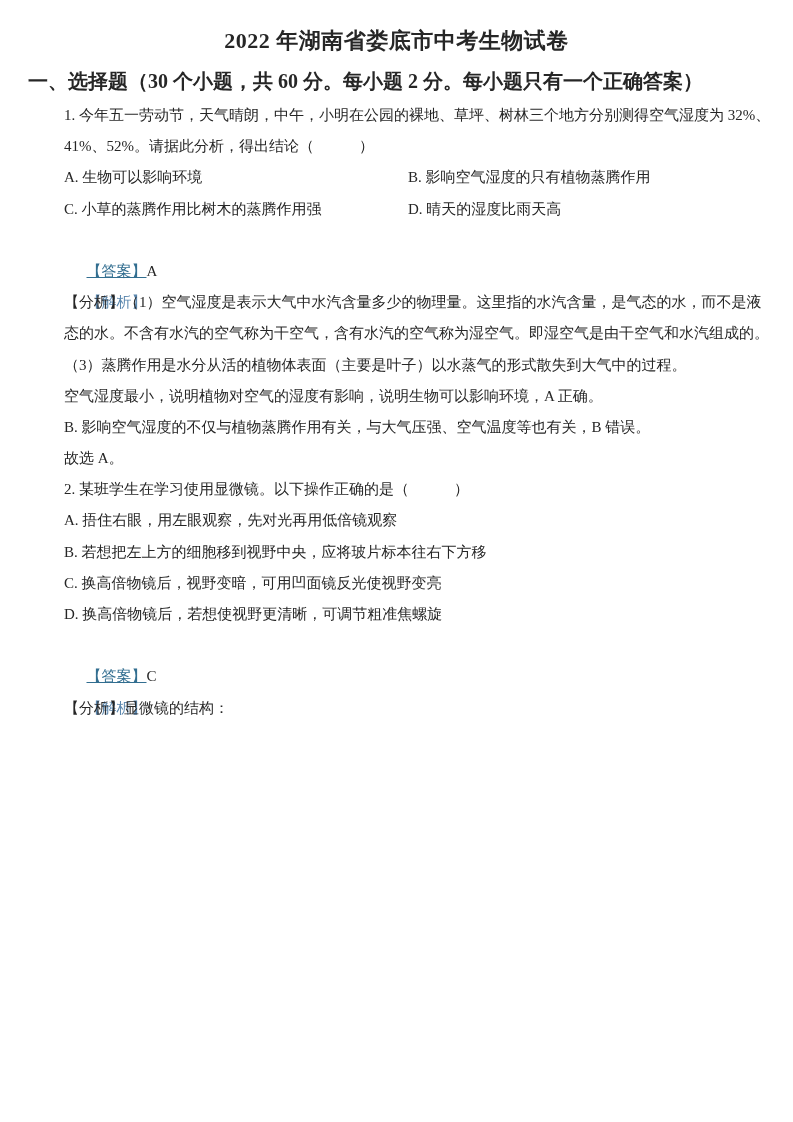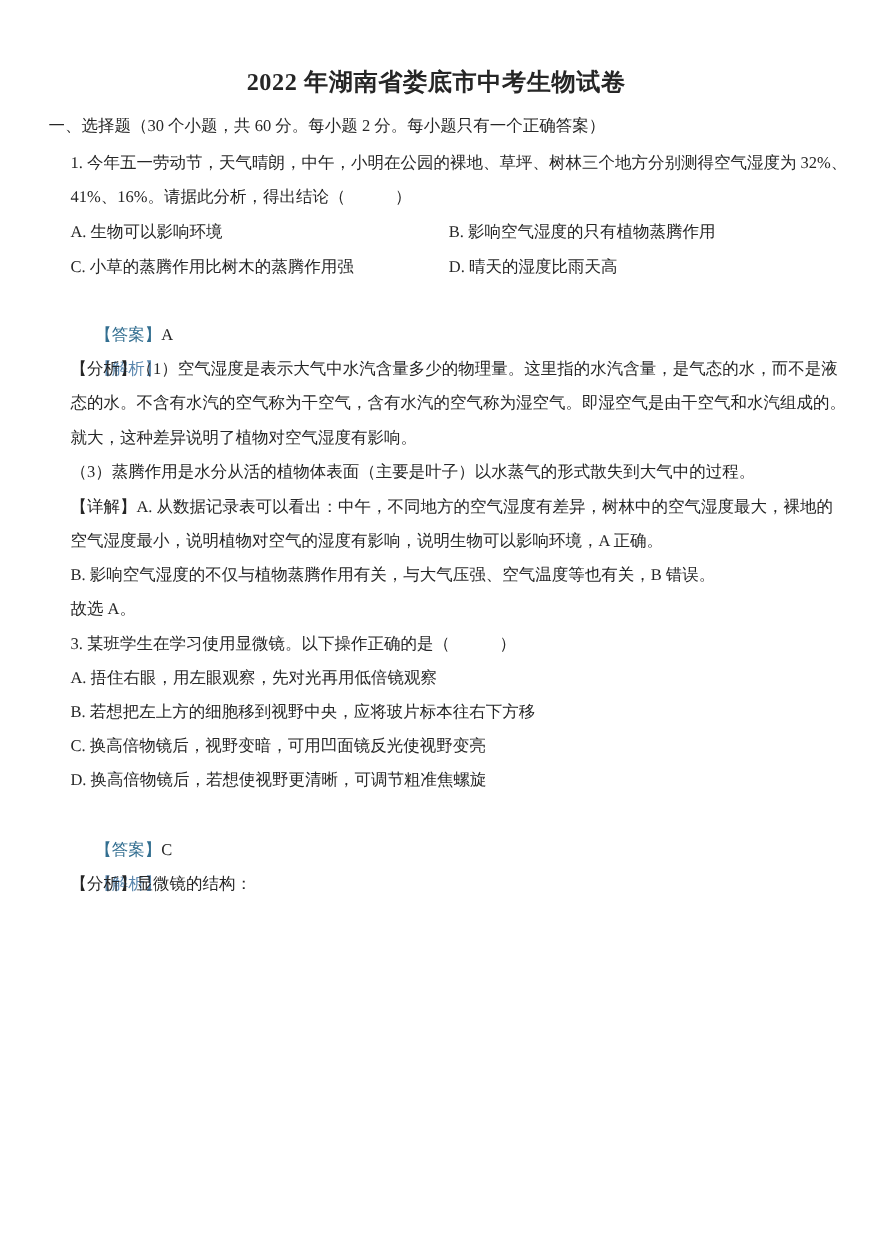--- a/index.html
+++ b/index.html
@@ -21,94 +21,92 @@
     font-family: "Liberation Serif", "DejaVu Serif", serif;
     color: var(--color-body-text, #262626);
     overflow: hidden;
   }
   .page {
     position: relative;
     width: 793px;
     height: 1122px;
   }
   .title {
-    margin: 62px 0 0 0;
+    margin: 28px 0 0 0;
     font-size: 22px;
     line-height: 26px;
     font-weight: bold;
     text-align: center;
     letter-spacing: 0.5px;
     font-family: Liberation Serif, serif;
   }
   .section-heading {
-    margin: 16px 35px 0 44px;
-    font-size: 15px;
+    margin: 16px 35px 0 28px;
+    font-size: 20px;
     line-height: 22px;
-    font-weight: normal;
+    font-weight: bold;
     white-space: pre;
   }
   .content {
     margin: 8px 30px 0 64px;
   }
   .line {
     height: 31.2px;
     line-height: 31.2px;
     font-size: 15px;
     white-space: pre;
   }
   .opt-row { display: flex; }
   .opt-left {
     display: inline-block;
     width: 344px;
     flex: 0 0 344px;
   }
-  .label-answer { color: var(--color-answer-label, #326e90); }
+  .label-answer { color: var(--color-answer-label, #326e90); text-decoration: underline; }
   .label-explanation { color: var(--color-explanation-label, #5b87ae); }
 </style>
 </head>
 <body>
 
 <div class="page">
 
   <h1 class="title">2022 年湖南省娄底市中考生物试卷</h1>
 
   <h2 class="section-heading">一、选择题（30 个小题，共 60 分。每小题 2 分。每小题只有一个正确答案）</h2>
 
   <div class="content">
 
     <div class="line">1. 今年五一劳动节，天气晴朗，中午，小明在公园的裸地、草坪、树林三个地方分别测得空气湿度为 32%、</div>
-    <div class="line">41%、16%。请据此分析，得出结论（　　　）</div>
+    <div class="line">41%、52%。请据此分析，得出结论（　　　）</div>
 
     <div class="line opt-row">
       <span class="opt-left">A. 生物可以影响环境</span>
       <span class="opt-right">B. 影响空气湿度的只有植物蒸腾作用</span>
     </div>
     <div class="line opt-row">
       <span class="opt-left">C. 小草的蒸腾作用比树木的蒸腾作用强</span>
       <span class="opt-right">D. 晴天的湿度比雨天高</span>
     </div>
 
     <div class="line">
       <span class="label-answer">【答案】</span><span>A</span>
     </div>
 
     <div class="line">
       <span class="label-explanation">【解析】</span>
     </div>
 
     <div class="line">【分析】（1）空气湿度是表示大气中水汽含量多少的物理量。这里指的水汽含量，是气态的水，而不是液</div>
     <div class="line">态的水。不含有水汽的空气称为干空气，含有水汽的空气称为湿空气。即湿空气是由干空气和水汽组成的。</div>
-    <div class="line">就大，这种差异说明了植物对空气湿度有影响。</div>
     <div class="line">（3）蒸腾作用是水分从活的植物体表面（主要是叶子）以水蒸气的形式散失到大气中的过程。</div>
-    <div class="line">【详解】A. 从数据记录表可以看出：中午，不同地方的空气湿度有差异，树林中的空气湿度最大，裸地的</div>
     <div class="line">空气湿度最小，说明植物对空气的湿度有影响，说明生物可以影响环境，A 正确。</div>
     <div class="line">B. 影响空气湿度的不仅与植物蒸腾作用有关，与大气压强、空气温度等也有关，B 错误。</div>
     <div class="line">故选 A。</div>
 
-    <div class="line">3. 某班学生在学习使用显微镜。以下操作正确的是（　　　）</div>
+    <div class="line">2. 某班学生在学习使用显微镜。以下操作正确的是（　　　）</div>
     <div class="line">A. 捂住右眼，用左眼观察，先对光再用低倍镜观察</div>
     <div class="line">B. 若想把左上方的细胞移到视野中央，应将玻片标本往右下方移</div>
     <div class="line">C. 换高倍物镜后，视野变暗，可用凹面镜反光使视野变亮</div>
     <div class="line">D. 换高倍物镜后，若想使视野更清晰，可调节粗准焦螺旋</div>
 
     <div class="line">
       <span class="label-answer">【答案】</span><span>C</span>
     </div>
 
     <div class="line">

